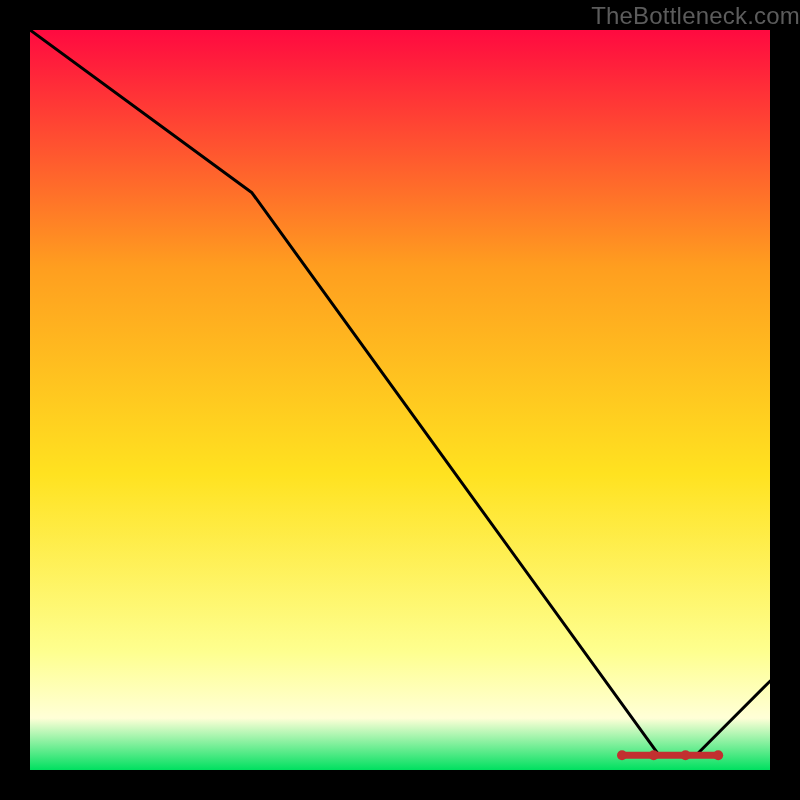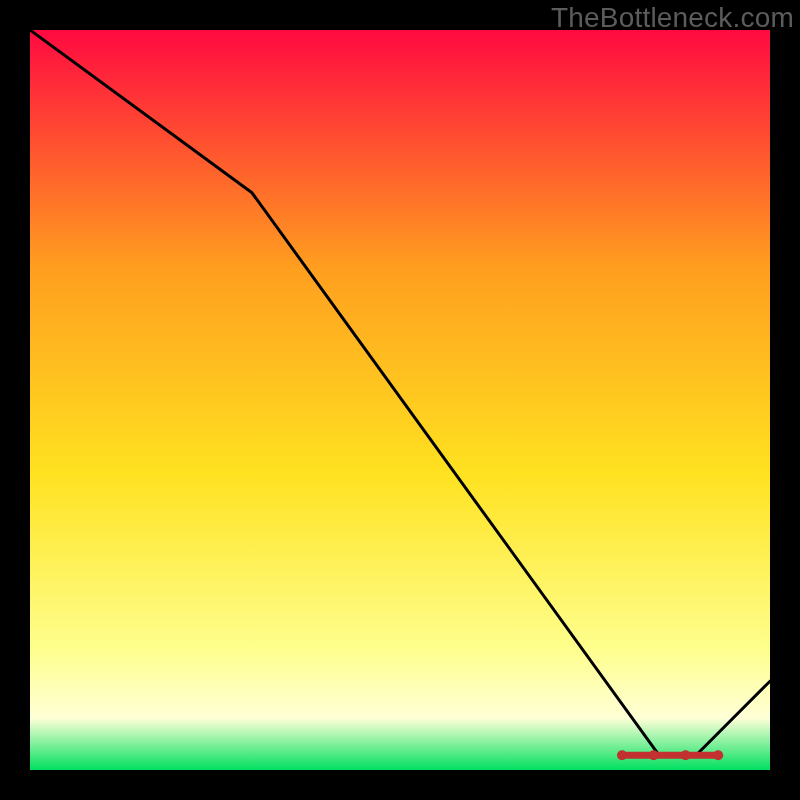--- a/index.html
+++ b/index.html
@@ -13,23 +13,23 @@
   }
   .frame {
     position: relative;
     width: 800px;
     height: 800px;
     background: #000;
   }
   .watermark {
     position: absolute;
     top: 2px;
-    right: 6px;
+    right: 0;
     color: #5c5c5c;
-    font-size: 28px;
+    font-size: 24px;
     font-weight: 500;
     letter-spacing: 0.2px;
     z-index: 4;
   }
   .plot {
     position: absolute;
     top: 30px;
     left: 30px;
     width: 740px;
     height: 740px;

